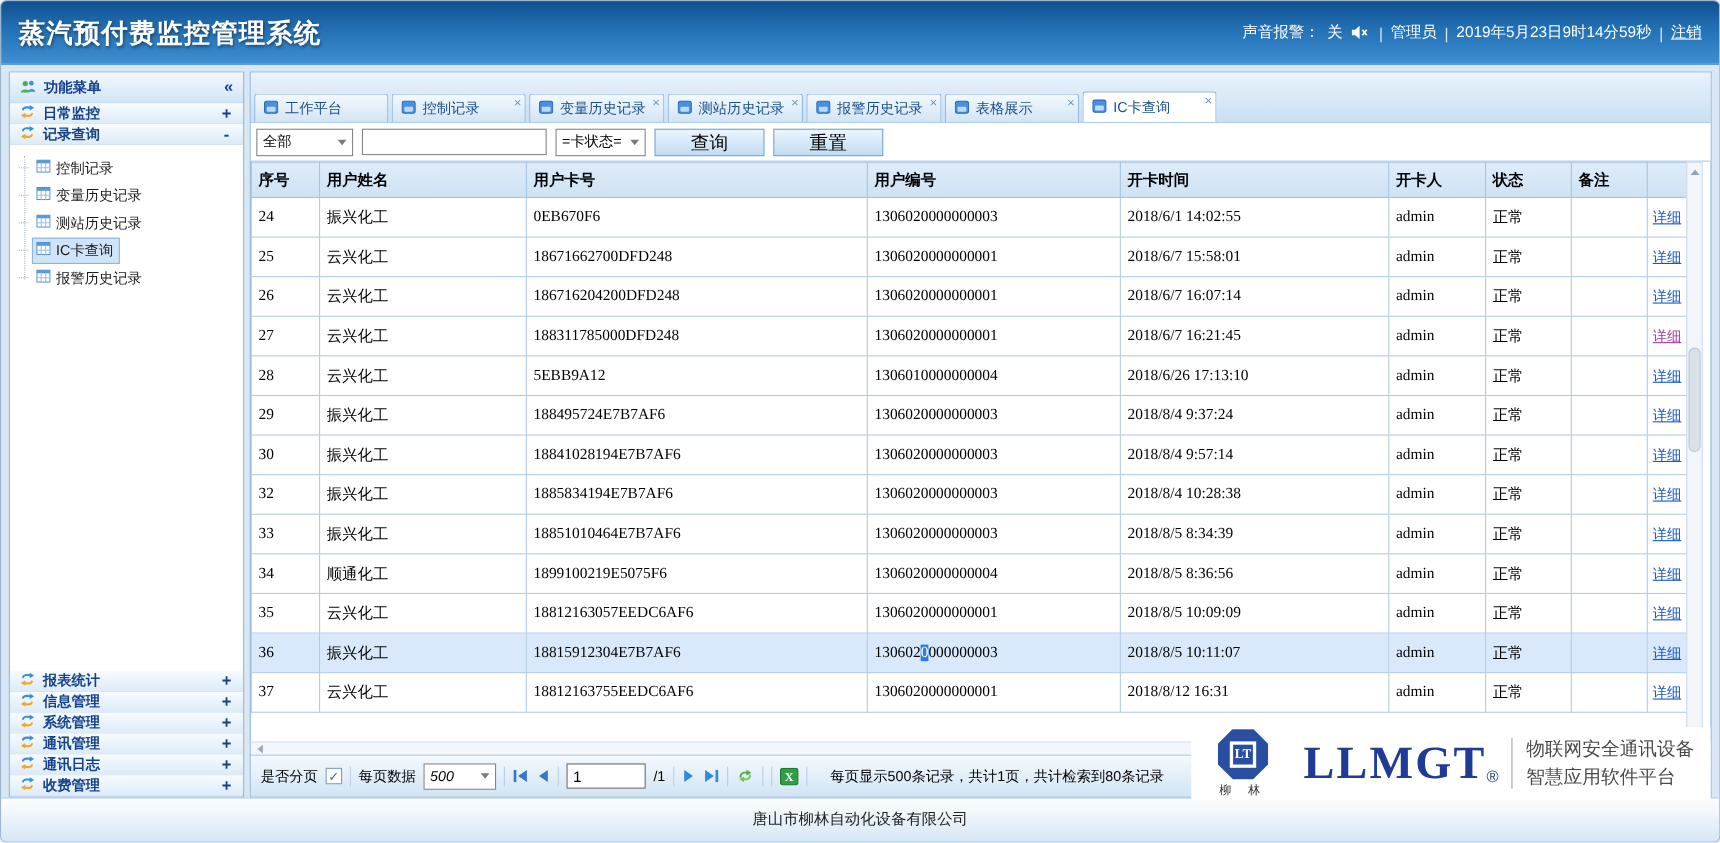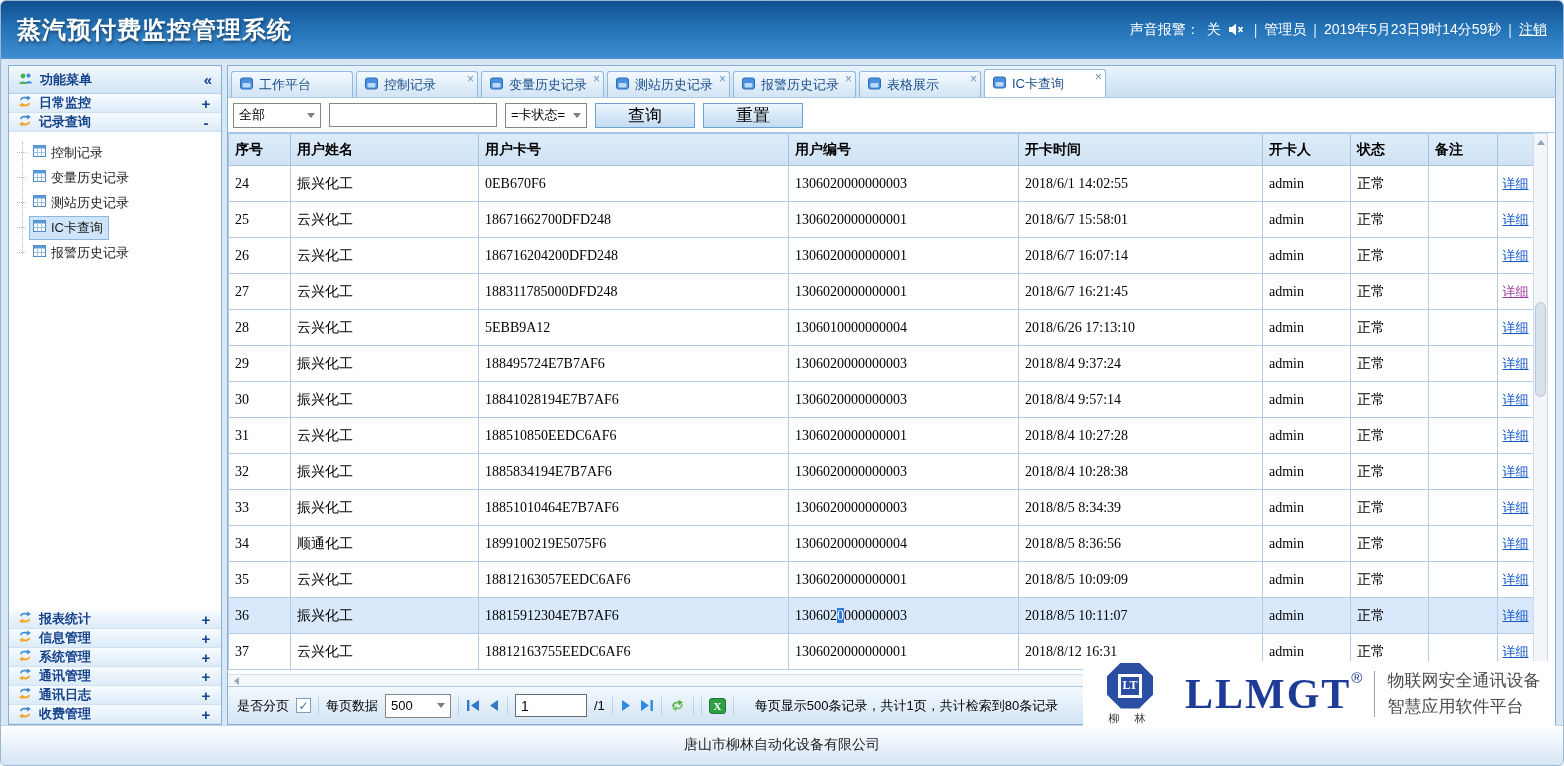--- a/index.html
+++ b/index.html
@@ -32,21 +32,21 @@
   .tree { flex:1 1 auto; background:#fff; padding-top:8px; position:relative; overflow:hidden; }
   .tree-line { position:absolute; left:13px; top:10px; height:112px; border-left:1px dotted #a8b8c8; }
   .tree-item { height:25px; display:flex; align-items:center; padding-left:8px; font-size:13px; color:#1b1b1b; cursor:pointer; }
   .tree-item::before { content:""; width:9px; border-top:1px dotted #a8b8c8; margin-right:3px; }
   .tree-node { display:flex; align-items:center; gap:5px; padding:2px 5px 2px 3px; border:1px solid transparent; }
   .tree-item.selected .tree-node { background:#cfe4f8; border:1px solid #8db6de; }
 
   
   .content { flex:1 1 auto; background:#fff; border:1px solid #86aed6; display:flex; flex-direction:column; min-width:0; position:relative; }
   .tab-strip { flex:0 0 30px; background:linear-gradient(#e9f3fc,#c9dff2); border-bottom:1px solid #aac8e4;
-               display:flex; align-items:flex-end; gap:3px; padding:3px 3px 0 3px; }
+               display:flex; align-items:flex-end; gap:3px; padding:17px 3px 0 3px; }
   .tab { position:relative; height:26px; min-width:122px; display:flex; align-items:center; gap:6px; padding:0 16px 0 8px;
          background:linear-gradient(#f3f9fe,#d2e4f5); border:1px solid #93b9dd; border-bottom:none;
          border-radius:3px 3px 0 0; font-size:13px; color:#1c4f8a; cursor:pointer; }
   .tab.active { background:#fff; height:28px; z-index:2; }
   .tab-close { position:absolute; top:1px; right:3px; font-size:12px; line-height:1; color:#6f94bb; cursor:pointer; }
   .toolbar { flex:0 0 34px; display:flex; align-items:center; gap:8px; padding:0 5px; background:#fff; }
   .select { height:25px; border:1px solid #868686; background:#fff; display:flex; align-items:center;
             justify-content:space-between; padding:0 5px; font-size:13px; color:#000; cursor:pointer; }
   .select .chev { width:0; height:0; border-left:4px solid transparent; border-right:4px solid transparent; border-top:5px solid #7b7b7b; margin-left:6px; }
   .sel-all { width:88px; }
@@ -80,40 +80,40 @@
   .hscroll { flex:0 0 12px; background:#f3f7fb; border-top:1px solid #d5e2ee; display:flex; align-items:center; }
   .hs-arrow { width:16px; height:11px; display:flex; align-items:center; justify-content:center; }
   .tri-left { width:0; height:0; border-top:4px solid transparent; border-bottom:4px solid transparent; border-right:5px solid #9aabbd; }
 
   
   .pagination { flex:0 0 38px; background:linear-gradient(#f3f9fe,#d2e4f4); border-top:1px solid #aac8e4;
                 display:flex; align-items:center; gap:7px; padding:0 9px; font-size:13px; color:#000; }
   .pg-sep { width:1px; height:18px; background:#b9cfe4; }
   .checkbox { width:15px; height:15px; border:1px solid #7f9db9; background:#fff; display:flex; align-items:center;
               justify-content:center; font-size:12px; color:#3a6ea5; cursor:pointer; }
-  .pg-select { width:66px; height:24px; }
+  .pg-select { width:66px; height:24px;font-style:italic; }
   .pg-input { width:72px; height:23px; border:1px solid #6b6b6b; font-size:14px; padding:0 5px; }
   .nav-btn { display:inline-flex; align-items:center; cursor:pointer; }
   .pg-summary { margin-left:14px; }
 
   
   .app-footer { flex:0 0 40px; background:linear-gradient(#fdfeff,#d6e6f5); border-top:1px solid #c3d6e8;
                 text-align:center; font-size:14px; color:#222; line-height:36px; }
 
   
   .logo-block { position:absolute; right:8px; bottom:38px; width:472px; height:66px; background:#fff; z-index:6;
                 display:flex; align-items:center; gap:12px; padding:0 4px; }
   .oct-wrap { width:86px; text-align:center; }
   .octagon { width:46px; height:46px; margin:0 auto; background:#2a4fa2;
              clip-path:polygon(30% 0,70% 0,100% 30%,100% 70%,70% 100%,30% 100%,0 70%,0 30%);
              display:flex; align-items:center; justify-content:center; }
   .oct-inner { width:24px; height:24px; border:3px solid #fff; color:#fff; font-family:"Liberation Serif",serif;
                font-weight:bold; font-size:12px; display:flex; align-items:center; justify-content:center; }
   .logo-stamp { font-size:11px; color:#333; letter-spacing:6px; margin-top:2px; }
-  .brand-wrap { display:flex; align-items:flex-start; }
+  .brand-wrap { display:flex; align-items:flex-end; }
   .brand { font-family:"Liberation Serif","DejaVu Serif",serif; font-weight:bold; font-size:42px; color:#1e3c96;
            letter-spacing:2px; line-height:1; }
   .brand-reg { font-size:15px; color:#1e3c96; margin-top:-4px; }
   .logo-div { width:1px; height:46px; background:#9aa4ae; }
   .logo-sub { font-size:17px; color:#4a4a4a; line-height:1.55; white-space:nowrap; }
 </style>
 </head>
 <body>
 
 <div class="app">
@@ -499,31 +499,20 @@
     <td>振兴化工</td>
     <td>18841028194E7B7AF6</td>
     <td>1306020000000003</td>
     <td>2018/8/4 9:57:14</td>
     <td>admin</td>
     <td>正常</td>
     <td></td>
     <td class="detail-cell"><span class="detail-link">详细</span></td>
   </tr>
               <tr>
-    <td>31</td>
-    <td>云兴化工</td>
-    <td>188510850EEDC6AF6</td>
-    <td>1306020000000001</td>
-    <td>2018/8/4 10:27:28</td>
-    <td>admin</td>
-    <td>正常</td>
-    <td></td>
-    <td class="detail-cell"><span class="detail-link">详细</span></td>
-  </tr>
-              <tr>
     <td>32</td>
     <td>振兴化工</td>
     <td>1885834194E7B7AF6</td>
     <td>1306020000000003</td>
     <td>2018/8/4 10:28:38</td>
     <td>admin</td>
     <td>正常</td>
     <td></td>
     <td class="detail-cell"><span class="detail-link">详细</span></td>
   </tr>

